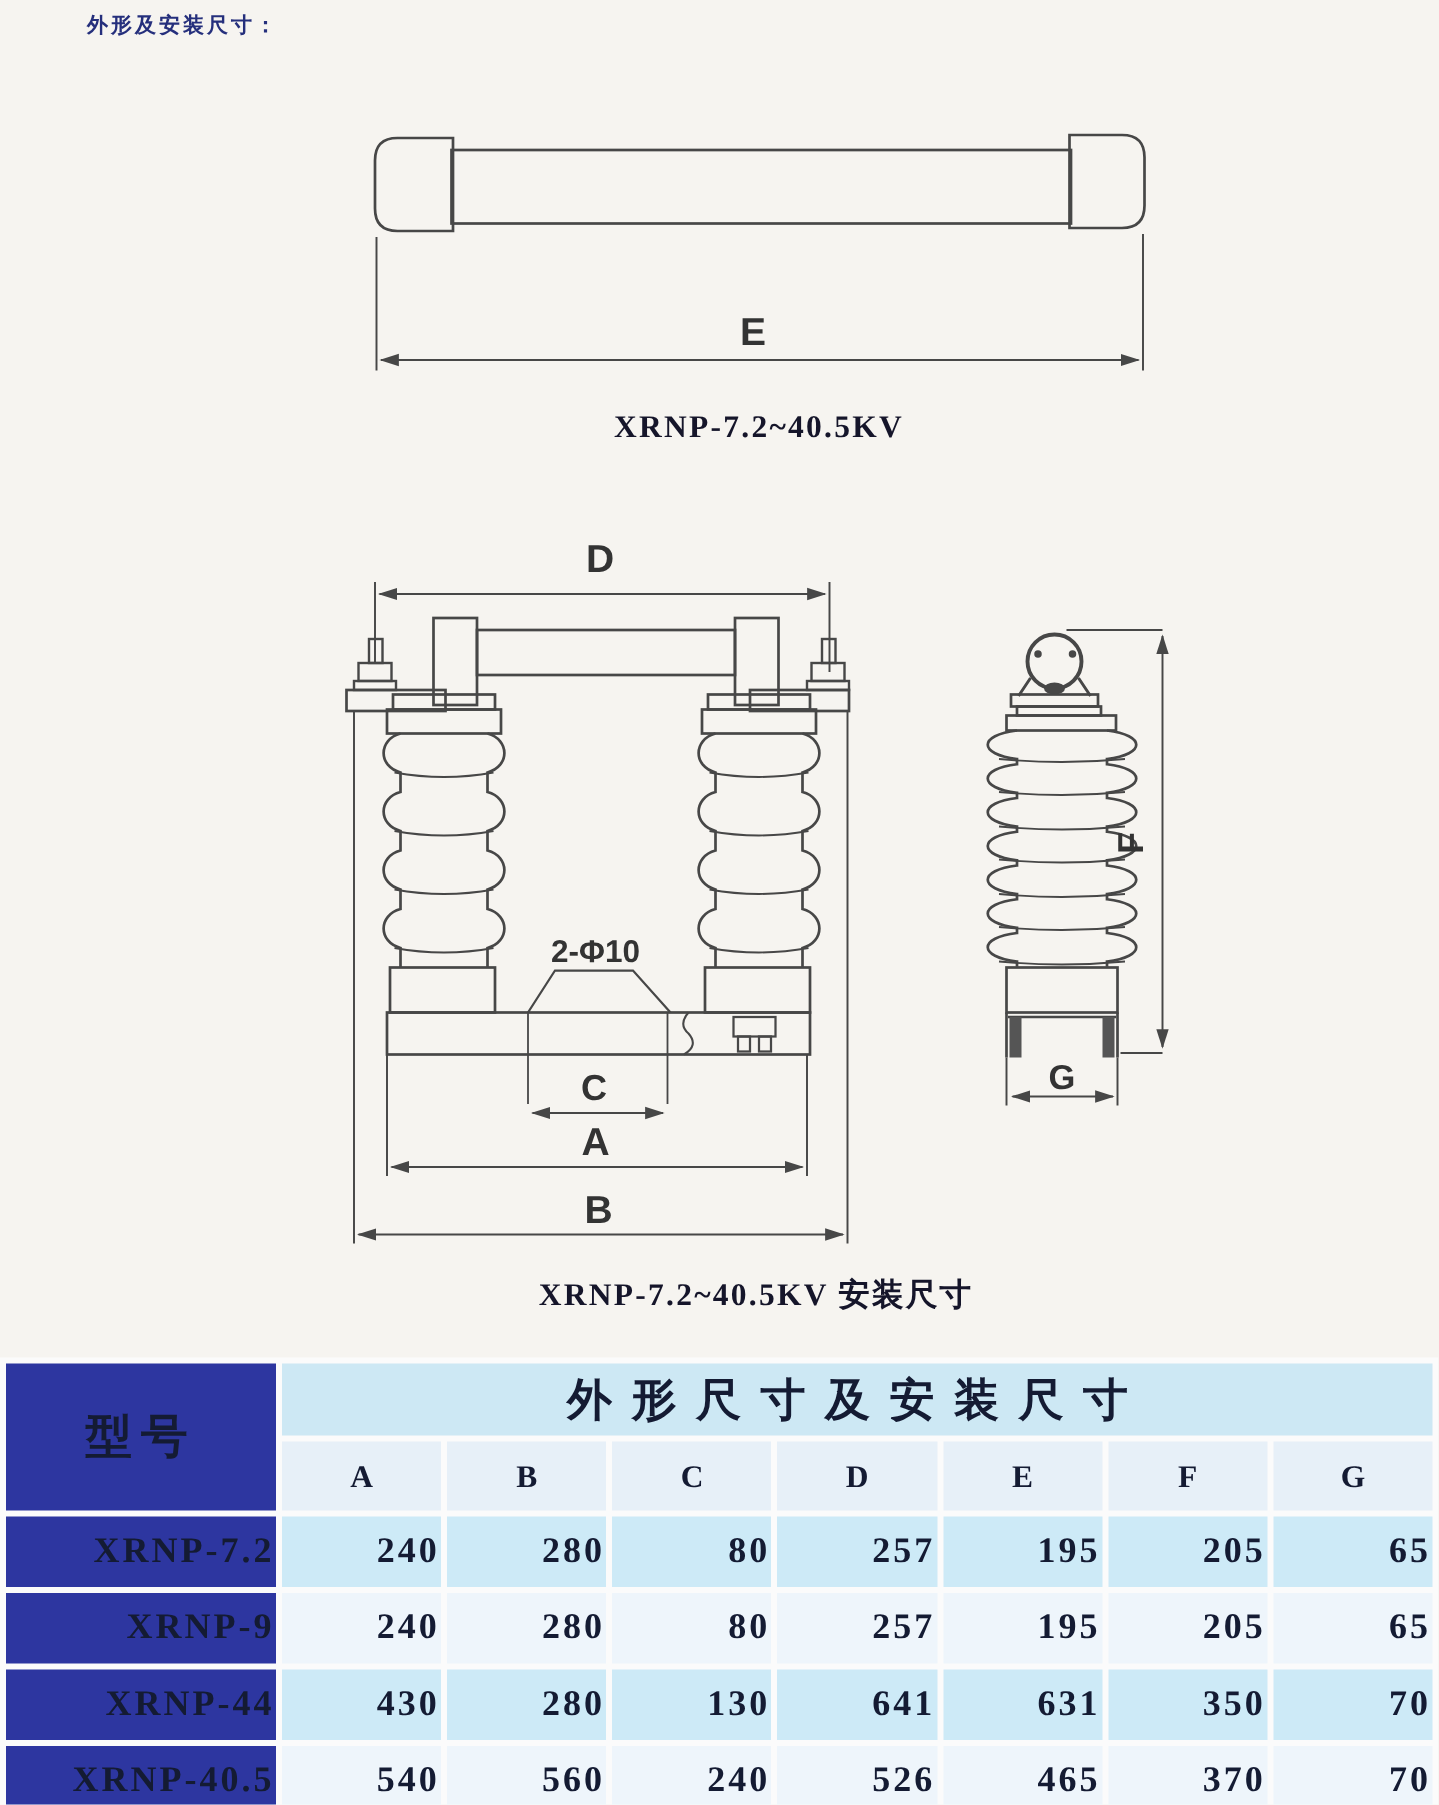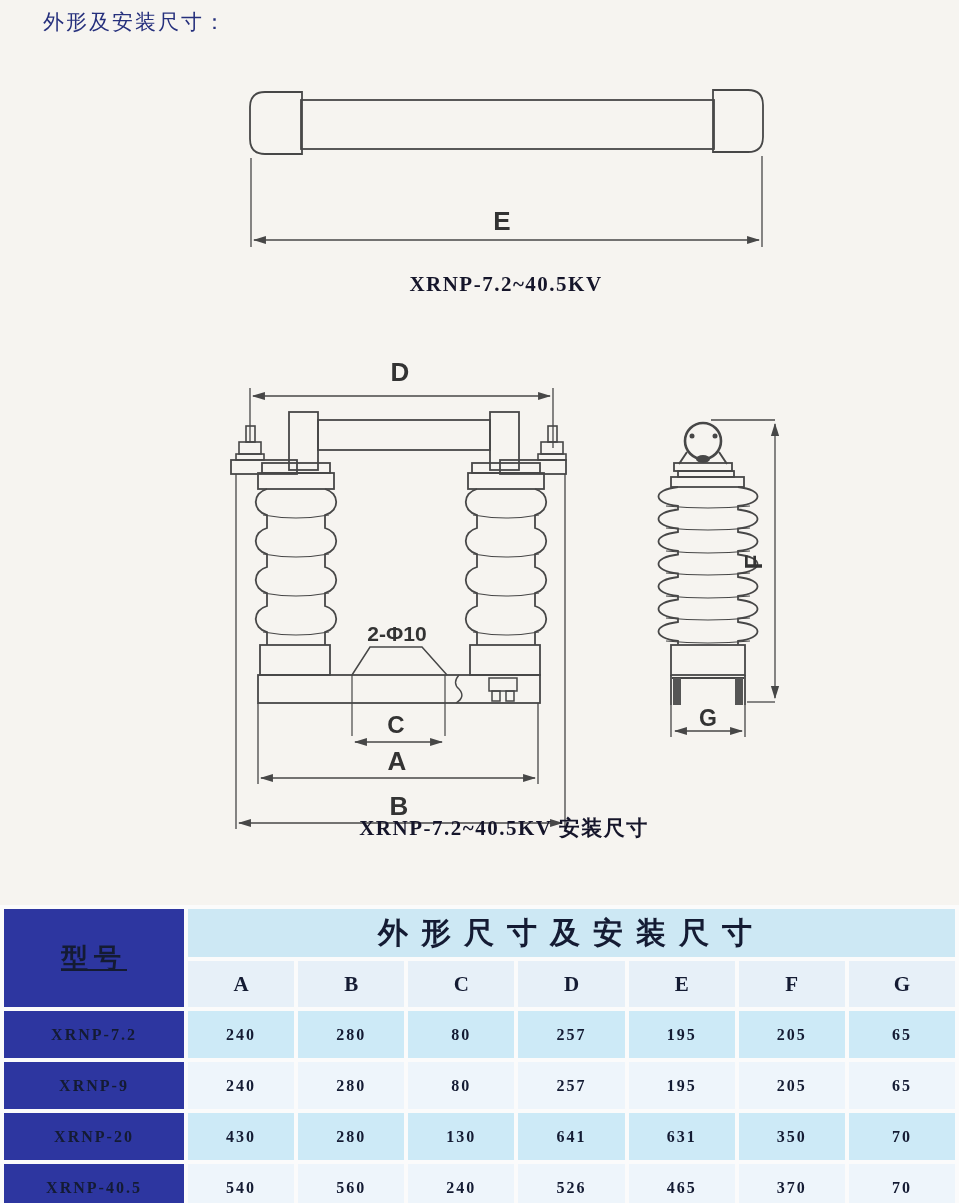--- a/index.html
+++ b/index.html
@@ -12,61 +12,61 @@
     --line-color:#474747;
     --table-text:#141b33;
   }
   html,body{margin:0;padding:0;}
   body{
     width:959px;height:1203px;position:relative;overflow:hidden;
     background:#f6f4f0;
     font-family:"Liberation Serif",serif;
   }
   .page-title{
-    position:absolute;left:43px;top:8px;
+    position:absolute;left:58px;top:8px;
     font-family:"Liberation Sans",sans-serif;
-    font-size:21px;font-weight:normal;letter-spacing:2px;
+    font-size:14px;font-weight:bold;letter-spacing:2px;
     color:var(--title-color);
   }
   .drawing-svg{position:absolute;left:0;top:55px;}
   .caption{
     position:absolute;width:500px;text-align:center;
     font-size:21px;font-weight:bold;letter-spacing:1.5px;
     color:#15152a;
   }
   .cap1{left:256px;top:272px;}
-  .cap2{left:254px;top:814px;}
+  .cap2{left:254px;top:849px;}
   table.dims{
     position:absolute;left:0;top:905px;width:959px;
     border-collapse:separate;border-spacing:4px;
     background:#fbfbfb;
     table-layout:fixed;
   }
   table.dims td{
     text-align:center;vertical-align:middle;
     color:var(--table-text);
     font-weight:bold;
   }
   td.model-h{
     width:178px;background:var(--model-cell-bg);color:#ffffff;
-    font-size:27px;letter-spacing:6px;text-decoration:underline;
+    font-size:31px;letter-spacing:6px;
   }
   td.group-h{
     background:var(--group-header-bg);
     font-size:30px;letter-spacing:13px;height:46px;
   }
   tr.subhead td{
     background:var(--subheader-bg);
     font-size:21px;height:44px;
   }
   td.model{
     background:var(--model-cell-bg);color:#ffffff;
     font-size:22px;letter-spacing:1px;
   }
-  tr.datarow td{height:45px;font-size:16px;letter-spacing:2px;}
+  tr.datarow td{height:45px;font-size:24px;letter-spacing:2px;text-align:right;}
   tr.datarow.odd td.val{background:var(--row-odd-bg);}
   tr.datarow.even td.val{background:var(--row-even-bg);}
   .dimtext{
     font-family:"Liberation Sans",sans-serif;
     fill:#333333;font-weight:bold;
   }
 </style>
 </head>
 <body>
 
@@ -246,21 +246,21 @@
     <td class="model">XRNP-9</td>
     <td class="val">240</td>
     <td class="val">280</td>
     <td class="val">80</td>
     <td class="val">257</td>
     <td class="val">195</td>
     <td class="val">205</td>
     <td class="val">65</td>
   </tr>
   <tr class="datarow odd">
-    <td class="model">XRNP-20</td>
+    <td class="model">XRNP-44</td>
     <td class="val">430</td>
     <td class="val">280</td>
     <td class="val">130</td>
     <td class="val">641</td>
     <td class="val">631</td>
     <td class="val">350</td>
     <td class="val">70</td>
   </tr>
   <tr class="datarow even">
     <td class="model">XRNP-40.5</td>

